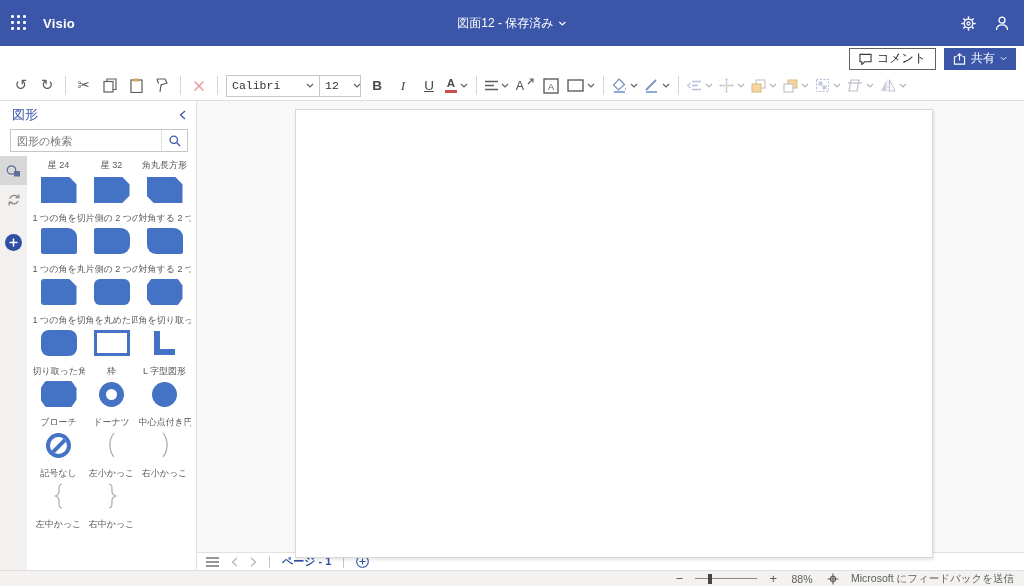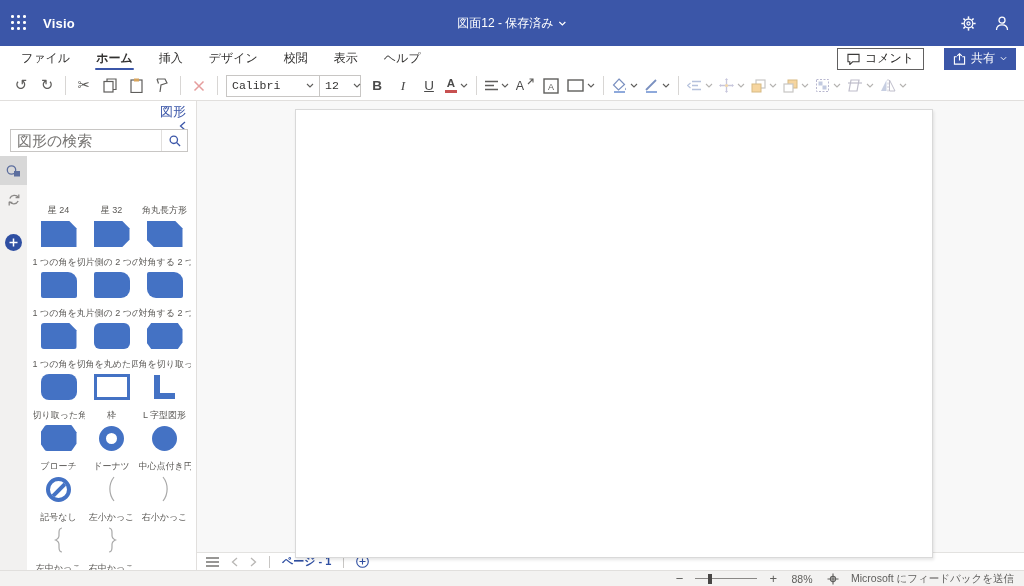--- a/index.html
+++ b/index.html
@@ -14,21 +14,21 @@
   .brand { margin-left:16px; font-size:13px; font-weight:bold; letter-spacing:.2px; }
   .doc-title { position:absolute; left:50%; transform:translateX(-50%); font-size:12px; display:flex; align-items:center; gap:5px; cursor:pointer; white-space:nowrap; }
   .tb-right { margin-left:auto; display:flex; align-items:center; gap:18px; margin-right:14px; }
   .tb-icon { width:16px; height:16px; display:flex; align-items:center; justify-content:center; cursor:pointer; }
 
   
   .menubar { height:25px; display:flex; align-items:center; padding-left:8px; flex:0 0 auto; }
   .menu-item { position:relative; padding:0 13px; font-size:12px; color:#323130; height:25px; display:flex; align-items:center; cursor:pointer; white-space:nowrap; }
   .menu-item.active { font-weight:bold; }
   .menu-item.active::after { content:""; position:absolute; left:12px; right:12px; bottom:1px; height:2px; background:#3b56a8; border-radius:1px; }
-  .menubar-right { margin-left:auto; display:flex; align-items:center; gap:20px; margin-right:8px; }
+  .menubar-right { margin-left:auto; display:flex; align-items:center; gap:8px; margin-right:8px; }
   .comment-btn { height:22px; border:1px solid #616060; background:#fff; display:flex; align-items:center; gap:5px; padding:0 9px; font-size:12px; color:#252423; cursor:pointer; }
   .share-btn { height:22px; background:#3b56a8; color:#fff; display:flex; align-items:center; gap:5px; padding:0 9px; font-size:12px; cursor:pointer; border:none; }
 
   
   .toolbar { height:30px; display:flex; align-items:center; padding-left:8px; border-bottom:1px solid #e1dfdd; flex:0 0 auto; }
   .tbtn { height:24px; min-width:26px; padding:0 3px; display:flex; align-items:center; justify-content:center; gap:3px; cursor:pointer; border-radius:2px; color:#5f5e5c; }
   .tbtn.disabled { cursor:default; }
   .sep { width:1px; height:19px; background:#d8d6d4; margin:0 5px; flex:0 0 auto; }
   .uglyph { font-family:"DejaVu Sans",sans-serif; font-size:15px; color:#5f5e5c; line-height:1; }
   .combo-wrap { display:flex; align-items:center; border:1px solid #c8c6c4; height:22px; background:#fff; margin:0 3px;font-family:Liberation Mono, monospace; }
@@ -40,36 +40,36 @@
   .fontcolor { display:flex; flex-direction:column; align-items:center; line-height:1; }
   .fontcolor .fa { font-size:11.5px; color:#4a4a4a; font-weight:bold; }
   .fontcolor .bar { width:12px; height:3px; background:#c75050; margin-top:1px; }
   .chev { flex:0 0 auto; }
 
   
   .main { flex:1 1 auto; display:flex; min-height:0; }
 
   
   .panel { width:197px; flex:0 0 auto; background:#fff; border-right:1px solid #e1dfdd; display:flex; flex-direction:column; }
-  .panel-head { height:25px; display:flex; align-items:flex-end; justify-content:space-between; padding:2px 10px 0 12px;flex-direction:column; }
+  .panel-head { height:25px; display:flex; align-items:center; justify-content:space-between; padding:2px 10px 0 12px; }
   .panel-title { color:#3b56a8; font-size:13px; }
   .collapse-btn { color:#3b56a8; cursor:pointer; display:flex; }
   .search-row { margin:3px 8px 4px 10px; border:1px solid #c8c6c4; height:23px; display:flex; align-items:stretch; background:#fff; }
-  .search-row input { flex:1; border:none; outline:none; font-size:15px; padding:0 6px; color:#323130; font-family:inherit; min-width:0; }
+  .search-row input { flex:1; border:none; outline:none; font-size:11px; padding:0 6px; color:#323130; font-family:inherit; min-width:0; }
   .search-row input::placeholder { color:#767472; }
   .search-btn { width:26px; display:flex; align-items:center; justify-content:center; border-left:1px solid #e1dfdd; cursor:pointer; }
   .panel-body { flex:1; display:flex; min-height:0; overflow:hidden; }
   .strip { width:27px; flex:0 0 auto; background:#f2f1f0; display:flex; flex-direction:column; align-items:center; }
   .strip-tab { width:27px; height:29px; display:flex; align-items:center; justify-content:center; cursor:pointer; }
   .strip-tab.active { background:#d8d8d8; }
   .plus-btn { width:17px; height:17px; border-radius:50%; background:#2f4fa2; color:#fff; display:flex; align-items:center; justify-content:center; font-size:13px; line-height:1; margin-top:20px; cursor:pointer; }
   .stencil { flex:1; padding:3px 0 0 5px; overflow:hidden; }
   .shape-grid { display:grid; grid-template-columns:repeat(3,53px); }
   .cell { height:51px; display:flex; flex-direction:column; align-items:center; justify-content:space-between; cursor:pointer; }
-  .cell.header-cell { height:15px; justify-content:center; cursor:default;margin-top:44px; }
+  .cell.header-cell { height:15px; cursor:default; }
   .shape-wrap { height:32px; display:flex; align-items:center; justify-content:center; }
   .cell-label { font-size:9px; color:#5a5855; height:13px; line-height:13px; max-width:52px; white-space:nowrap; overflow:hidden; }
 
   
   .shp { width:36px; height:26px; background:#4472c4; }
   .shp.cut-tr       { clip-path:polygon(0 0,80% 0,100% 28%,100% 100%,0 100%); }
   .shp.cut-right    { clip-path:polygon(0 0,80% 0,100% 28%,100% 72%,80% 100%,0 100%); }
   .shp.cut-diag     { clip-path:polygon(0 0,80% 0,100% 28%,100% 100%,20% 100%,0 72%); }
   .shp.round-tr     { border-radius:2px 9px 2px 2px; }
   .shp.round-right  { border-radius:2px 9px 9px 2px; }
@@ -151,29 +151,20 @@
       <div class="tb-icon">
         <svg width="14" height="15" viewBox="0 0 14 15">
           <circle cx="7" cy="4.2" r="3" stroke="#fff" stroke-width="1.3" fill="none"></circle>
           <path d="M1.5 14 C1.5 10.5 4 8.8 7 8.8 C10 8.8 12.5 10.5 12.5 14" stroke="#fff" stroke-width="1.3" fill="none"></path>
         </svg>
       </div>
     </div>
   </div>
 
   <div class="menubar">
-    <div style="display:flex;">
-        <div class="menu-item">ファイル</div>
-        <div class="menu-item active">ホーム</div>
-        <div class="menu-item">挿入</div>
-        <div class="menu-item">デザイン</div>
-        <div class="menu-item">校閲</div>
-        <div class="menu-item">表示</div>
-        <div class="menu-item">ヘルプ</div>
-      </div>
     <div class="menubar-right">
       <button class="comment-btn">
         <svg width="13" height="12" viewBox="0 0 14 13">
           <path d="M1 1.5 h12 v8 h-7 l-3 3 v-3 h-2 z" stroke="#3b3a39" stroke-width="1.2" fill="none"></path>
         </svg>
         <span>コメント</span>
       </button>
       <button class="share-btn">
         <svg width="13" height="12" viewBox="0 0 14 13">
           <path d="M4 4 h-2.5 v8 h11 v-8 H10" stroke="#fff" stroke-width="1.2" fill="none"></path>

